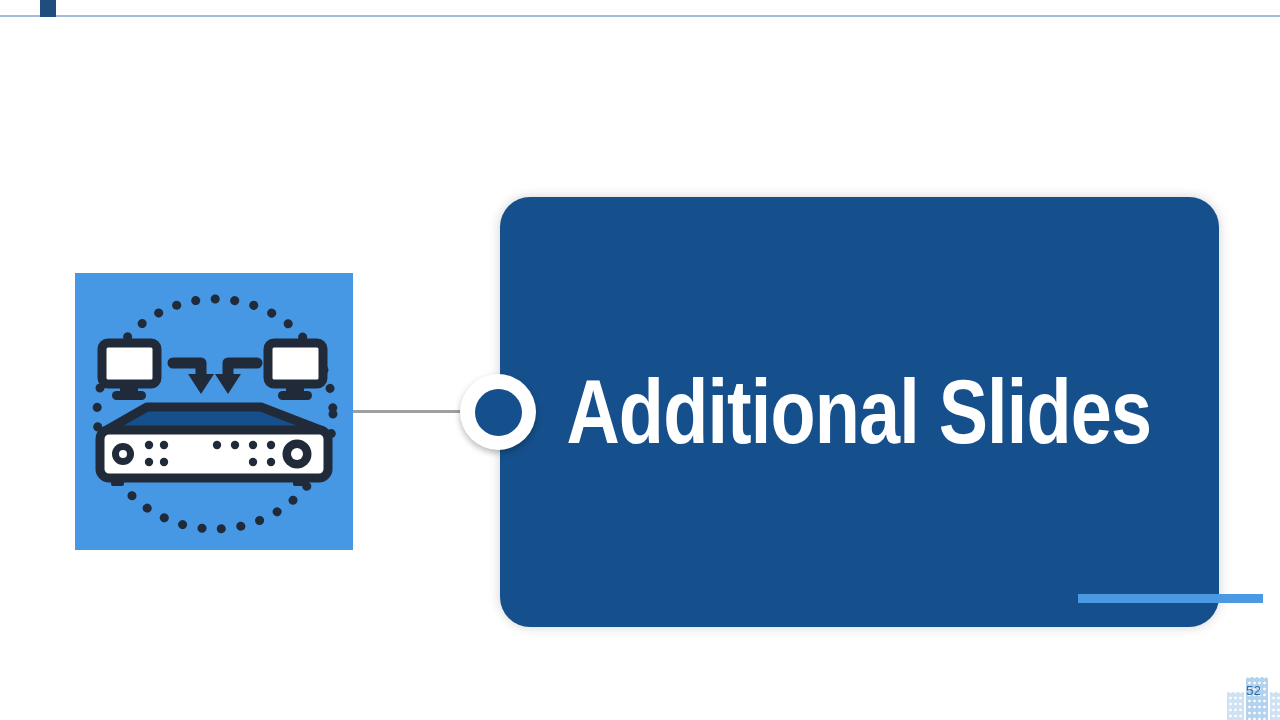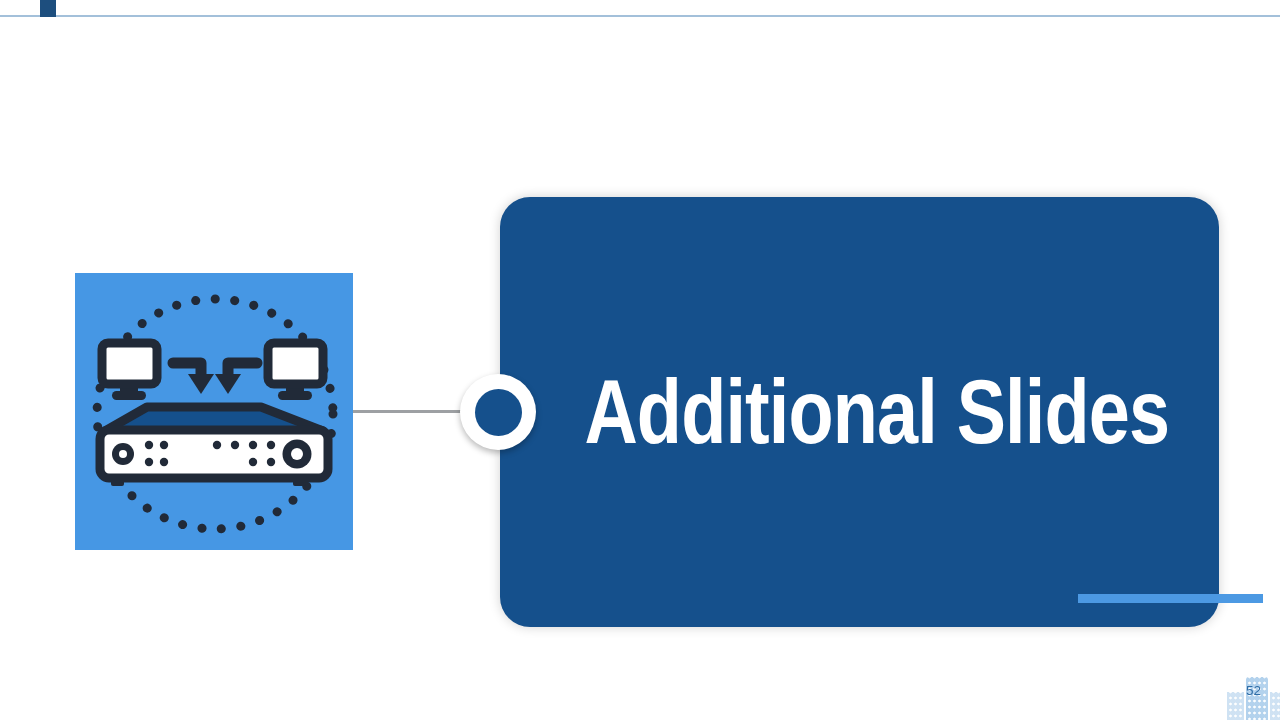--- a/index.html
+++ b/index.html
@@ -26,21 +26,21 @@
     position:absolute;left:460px;top:374px;width:76px;height:76px;border-radius:50%;
     background:#ffffff;box-shadow:0 3px 6px rgba(0,0,0,0.28);
     display:flex;align-items:center;justify-content:center;z-index:3;
   }
   .connector-circle .inner{width:47px;height:47px;border-radius:50%;background:#15508c;}
 
   
   .title-card{
     position:absolute;left:500px;top:197px;width:719px;height:430px;border-radius:30px;
     background:#15508c;box-shadow:0 0 12px rgba(0,0,0,0.18);
-    display:flex;align-items:center;justify-content:center;z-index:2;
+    display:flex;align-items:center;justify-content:flex-end;z-index:2;
   }
   .title-text{
     color:#ffffff;font-size:90px;font-weight:700;letter-spacing:-1px;white-space:nowrap;
     transform:scaleX(0.82);transform-origin:50% 50%;padding-left:42px;
   }
   .accent-bar{
     position:absolute;left:1078px;top:594px;width:185px;height:9px;background:#4c99e3;z-index:4;
   }
 
   

